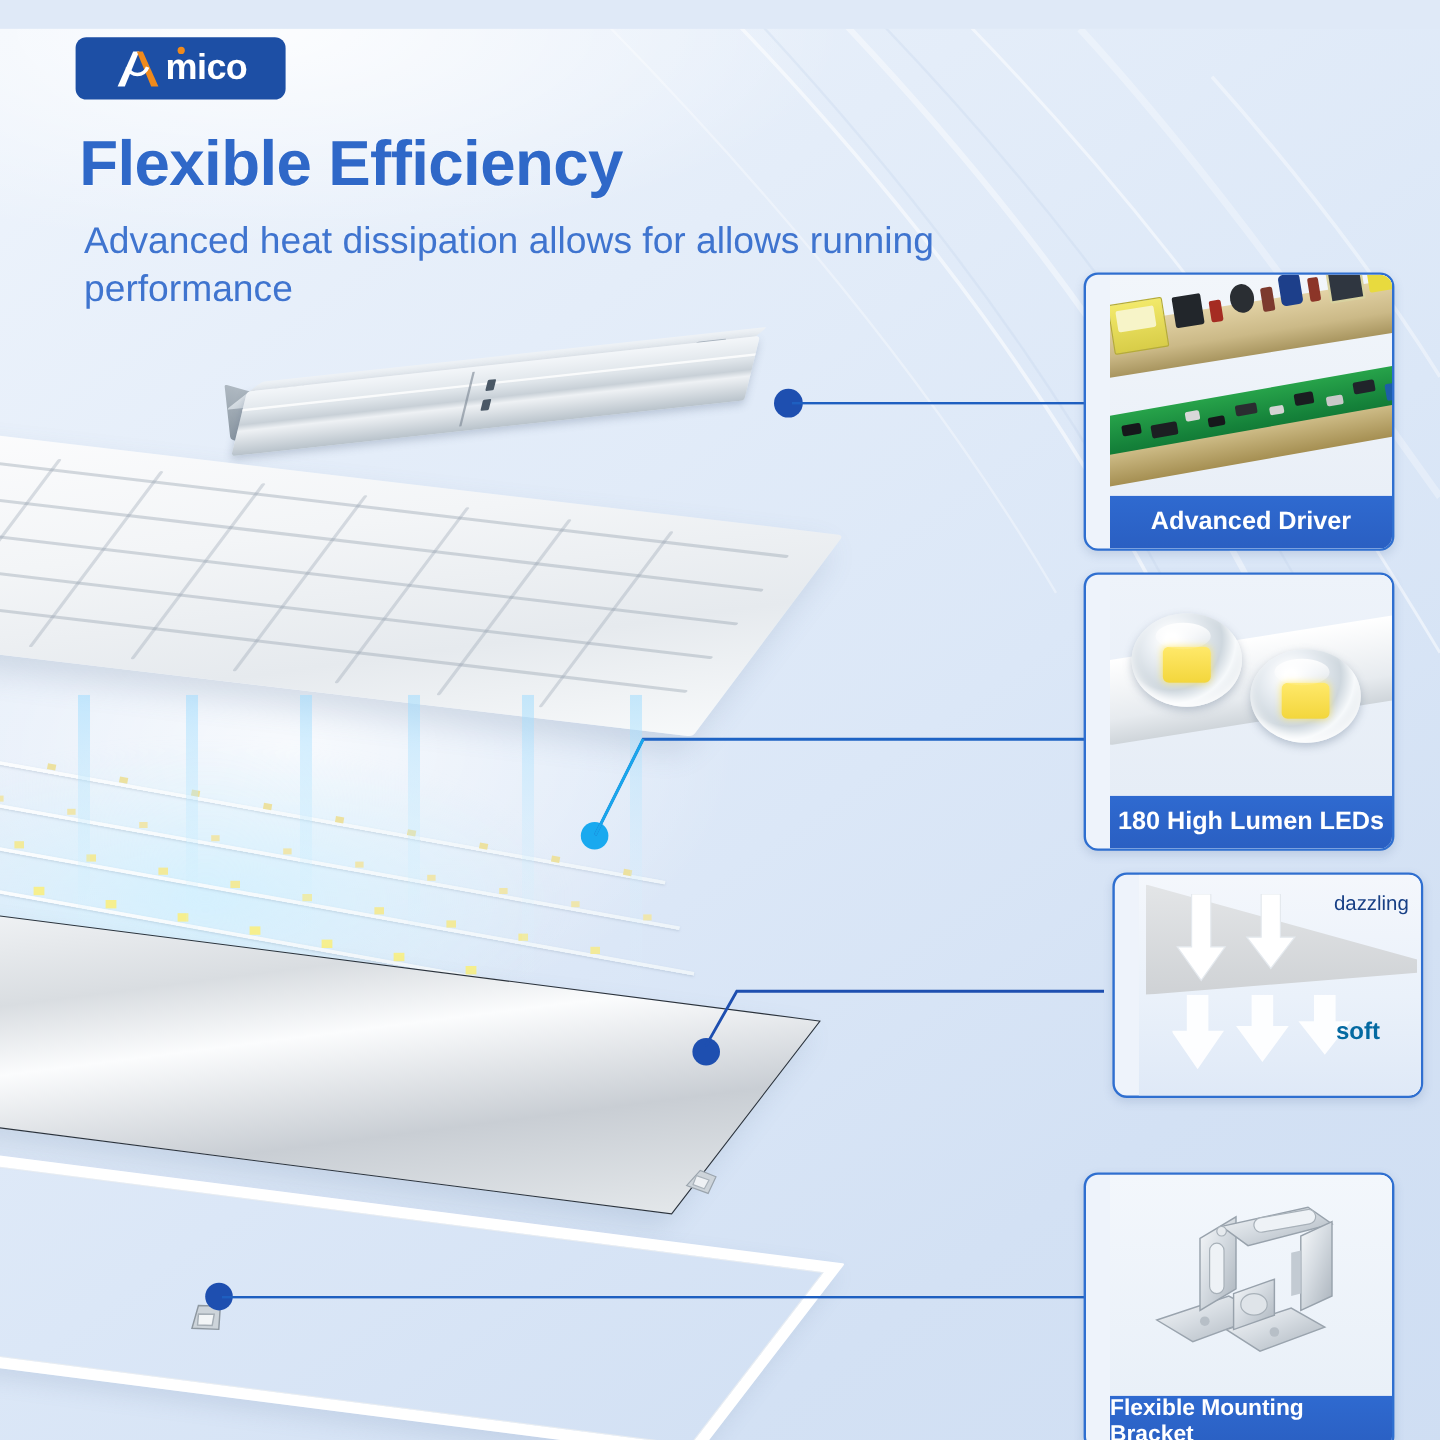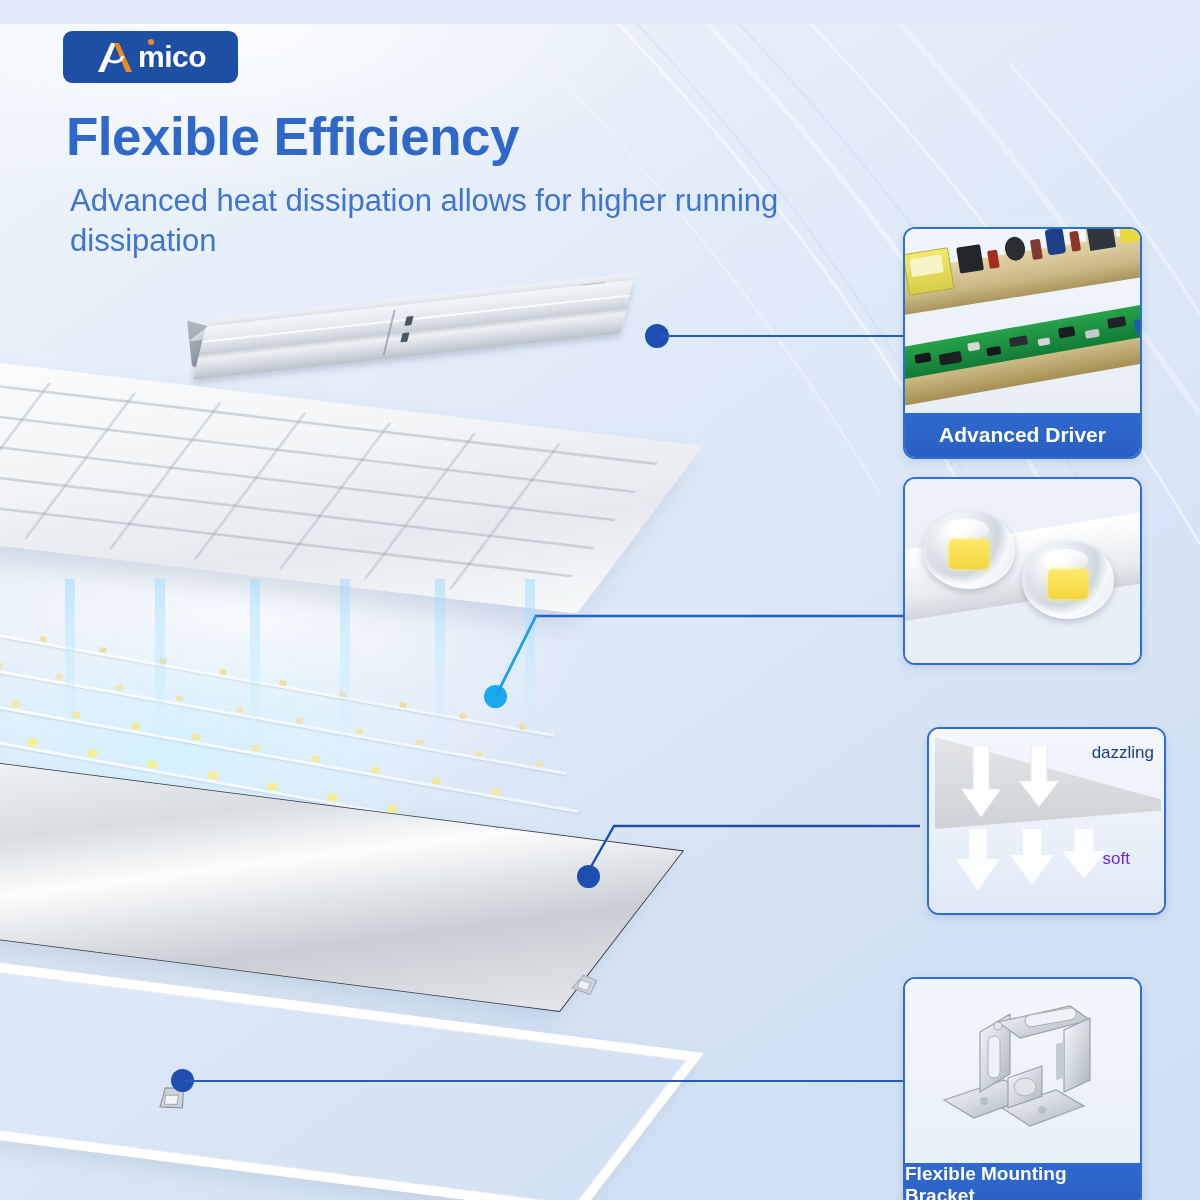--- a/index.html
+++ b/index.html
@@ -76,21 +76,21 @@
 
   .brk{position:absolute;width:34px;height:34px;}
   .brk svg{width:100%;height:100%;}
 
   
   .cx{position:absolute;height:2px;background:#1e5fc0;}
   .cdot{position:absolute;border-radius:50%;}
 
   
   .card{position:absolute;width:235px;background:#eef3fb;border:2px solid #2f6fd0;border-radius:12px;
-        overflow:hidden;box-shadow:0 3px 8px rgba(70,100,150,.18);}
+        overflow:hidden;box-shadow:0 3px 8px rgba(70,100,150,.18);padding-left:20px;}
   .card-img{position:relative;width:100%;height:184px;overflow:hidden;background:#eef3fb;}
   .card-label{height:44px;background:linear-gradient(180deg,#2f6ad0,#2a5fc2);
     display:flex;align-items:center;justify-content:center;color:#fff;font-size:21px;font-weight:700;}
   .card-label.small{font-size:19px;}
 
   
   .pcb-tan{position:absolute;left:-6px;top:22px;width:258px;height:44px;transform:rotate(-9deg);
     background:linear-gradient(180deg,#e3d3a6,#cbb987 60%,#a8955f);}
   .pcb-green{position:absolute;left:-10px;top:96px;width:268px;height:48px;transform:rotate(-10deg);
     background:linear-gradient(180deg,#27a34a,#15823a 55%,#0c6b2d);}
@@ -101,21 +101,21 @@
   .dome{position:absolute;border-radius:50%;
     background:radial-gradient(circle at 36% 28%, #ffffff 6%, #e9eef3 26%, #ced7de 52%, #f6f9fb 66%, #b9c4cd 100%);
     box-shadow:0 3px 7px rgba(90,110,135,.35), inset 0 -4px 8px rgba(255,255,255,.9);}
   .phos{position:absolute;border-radius:5px;background:linear-gradient(180deg,#ffe96a,#f3d63c);
     box-shadow:0 0 6px rgba(255,230,90,.8);}
   
   .wedge{position:absolute;left:6px;top:8px;width:226px;height:92px;
     background:linear-gradient(180deg,#e3e5e7,#cfd2d5);
     clip-path:polygon(0 0, 100% 68%, 100% 80%, 0 100%);}
   .lbl-dz{position:absolute;right:10px;top:14px;color:#173f85;font-size:17px;font-weight:500;}
-  .lbl-sf{position:absolute;right:34px;top:120px;color:#6d28d9;font-size:17px;font-weight:400;}
+  .lbl-sf{position:absolute;right:34px;top:120px;color:#0369a1;font-size:20px;font-weight:700;}
   .warr{position:absolute;}
   
   .brk-big{position:absolute;left:50%;top:50%;transform:translate(-50%,-50%);width:170px;height:150px;}
 </style>
 </head>
 <body>
 
 <div id="stage">
 
   <div class="glowtop"></div>
@@ -144,21 +144,21 @@
         <path d="M 11,15 A 9,9 0 0 0 28,15" fill="none" stroke="#ffffff" stroke-width="3"></path>
       </svg>
     </div>
     <div class="logo-word">
       <span class="dot-i"></span>
       <span>mico</span>
     </div>
   </div>
 
   <div class="h1">Flexible Efficiency</div>
-  <div class="h2">Advanced heat dissipation allows for higher running dissipation</div>
+  <div class="h2">Advanced heat dissipation allows for allows running performance</div>
 
   <div class="prod">
 
     <div class="hs-end"></div>
     <div class="housing-top">
       <div class="hs-vent" style="left:18px;top:7px;width:30px;"></div>
       <div class="hs-vent" style="left:62px;top:8px;width:30px;"></div>
       <div class="hs-vent" style="left:106px;top:9px;width:30px;"></div>
       <div class="hs-vent" style="left:150px;top:10px;width:30px;"></div>
       <div class="hs-vent" style="left:255px;top:10px;width:24px;"></div>
@@ -349,20 +349,21 @@
         <div class="phos" style="left:26px;top:28px;width:40px;height:30px;"></div>
         <div style="position:absolute;left:20px;top:8px;width:46px;height:22px;border-radius:50%;
                     background:linear-gradient(180deg,rgba(255,255,255,.92),rgba(255,255,255,.1));"></div>
       </div>
       <div class="dome" style="left:117px;top:62px;width:92px;height:78px;">
         <div class="phos" style="left:26px;top:28px;width:40px;height:30px;"></div>
         <div style="position:absolute;left:20px;top:8px;width:46px;height:22px;border-radius:50%;
                     background:linear-gradient(180deg,rgba(255,255,255,.92),rgba(255,255,255,.1));"></div>
       </div>
     </div>
+    <div class="card-label">180 High Lumen LEDs</div>
   </div>
 
   <div class="card" style="left:927px;top:703px;">
     <div class="card-img">
       <div style="position:absolute;inset:0;background:linear-gradient(180deg,#f4f7fc 0%,#eaf1fa 55%,#dfe9f7 100%);"></div>
       <div class="wedge"></div>
 
       <svg class="warr" style="left:30px;top:16px;width:120px;height:76px;" viewBox="0 0 120 76">
         <g fill="#ffffff" stroke="#e4e9ee" stroke-width="1">
           <path d="M14,0 h16 v44 h12 L22,72 L2,44 h12 Z"></path>

